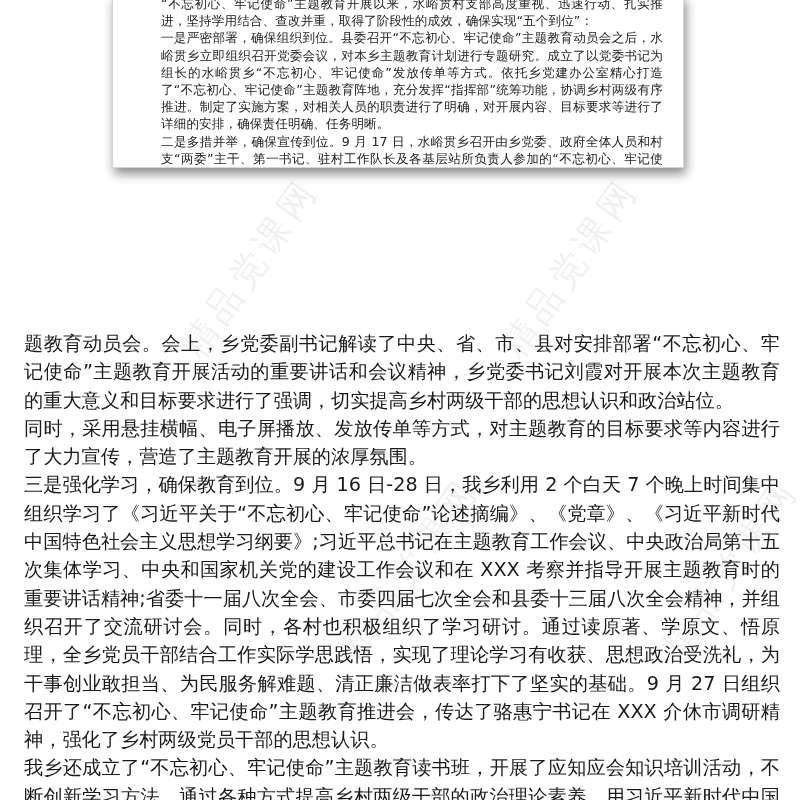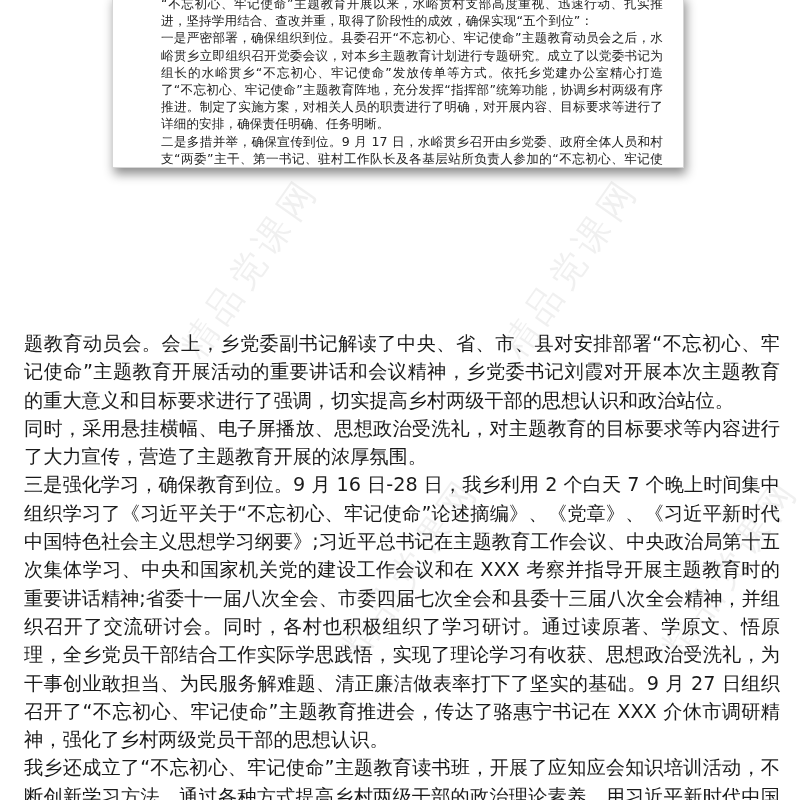--- a/index.html
+++ b/index.html
@@ -76,16 +76,16 @@
 <div class="card">
   <div class="card-text">
     <p>“不忘初心、牢记使命”主题教育开展以来，水峪贯村支部高度重视、迅速行动、扎实推进，坚持学用结合、查改并重，取得了阶段性的成效，确保实现“五个到位”：</p>
     <p>一是严密部署，确保组织到位。县委召开“不忘初心、牢记使命”主题教育动员会之后，水峪贯乡立即组织召开党委会议，对本乡主题教育计划进行专题研究。成立了以党委书记为组长的水峪贯乡“不忘初心、牢记使命”发放传单等方式。依托乡党建办公室精心打造了“不忘初心、牢记使命”主题教育阵地，充分发挥“指挥部”统筹功能，协调乡村两级有序推进。制定了实施方案，对相关人员的职责进行了明确，对开展内容、目标要求等进行了详细的安排，确保责任明确、任务明晰。</p>
     <p>二是多措并举，确保宣传到位。9 月 17 日，水峪贯乡召开由乡党委、政府全体人员和村支“两委”主干、第一书记、驻村工作队长及各基层站所负责人参加的“不忘初心、牢记使命”主</p>
   </div>
 </div>
 
 <div class="main-text">
   <p>题教育动员会。会上，乡党委副书记解读了中央、省、市、县对安排部署“不忘初心、牢记使命”主题教育开展活动的重要讲话和会议精神，乡党委书记刘霞对开展本次主题教育的重大意义和目标要求进行了强调，切实提高乡村两级干部的思想认识和政治站位。</p>
-  <p>同时，采用悬挂横幅、电子屏播放、思想政治受洗礼，对主题教育的目标要求等内容进行了大力宣传，营造了主题教育开展的浓厚氛围。</p>
+  <p>同时，采用悬挂横幅、电子屏播放、发放传单等方式，对主题教育的目标要求等内容进行了大力宣传，营造了主题教育开展的浓厚氛围。</p>
   <p>三是强化学习，确保教育到位。9 月 16 日-28 日，我乡利用 2 个白天 7 个晚上时间集中组织学习了《习近平关于“不忘初心、牢记使命”论述摘编》、《党章》、《习近平新时代中国特色社会主义思想学习纲要》;习近平总书记在主题教育工作会议、中央政治局第十五次集体学习、中央和国家机关党的建设工作会议和在 XXX 考察并指导开展主题教育时的重要讲话精神;省委十一届八次全会、市委四届七次全会和县委十三届八次全会精神，并组织召开了交流研讨会。同时，各村也积极组织了学习研讨。通过读原著、学原文、悟原理，全乡党员干部结合工作实际学思践悟，实现了理论学习有收获、思想政治受洗礼，为干事创业敢担当、为民服务解难题、清正廉洁做表率打下了坚实的基础。9 月 27 日组织召开了“不忘初心、牢记使命”主题教育推进会，传达了骆惠宁书记在 XXX 介休市调研精神，强化了乡村两级党员干部的思想认识。</p>
   <p>我乡还成立了“不忘初心、牢记使命”主题教育读书班，开展了应知应会知识培训活动，不断创新学习方法，通过各种方式提高乡村两级干部的政治理论素养，用习近平新时代中国特色</p>
 </div>
 
 </body></html>

